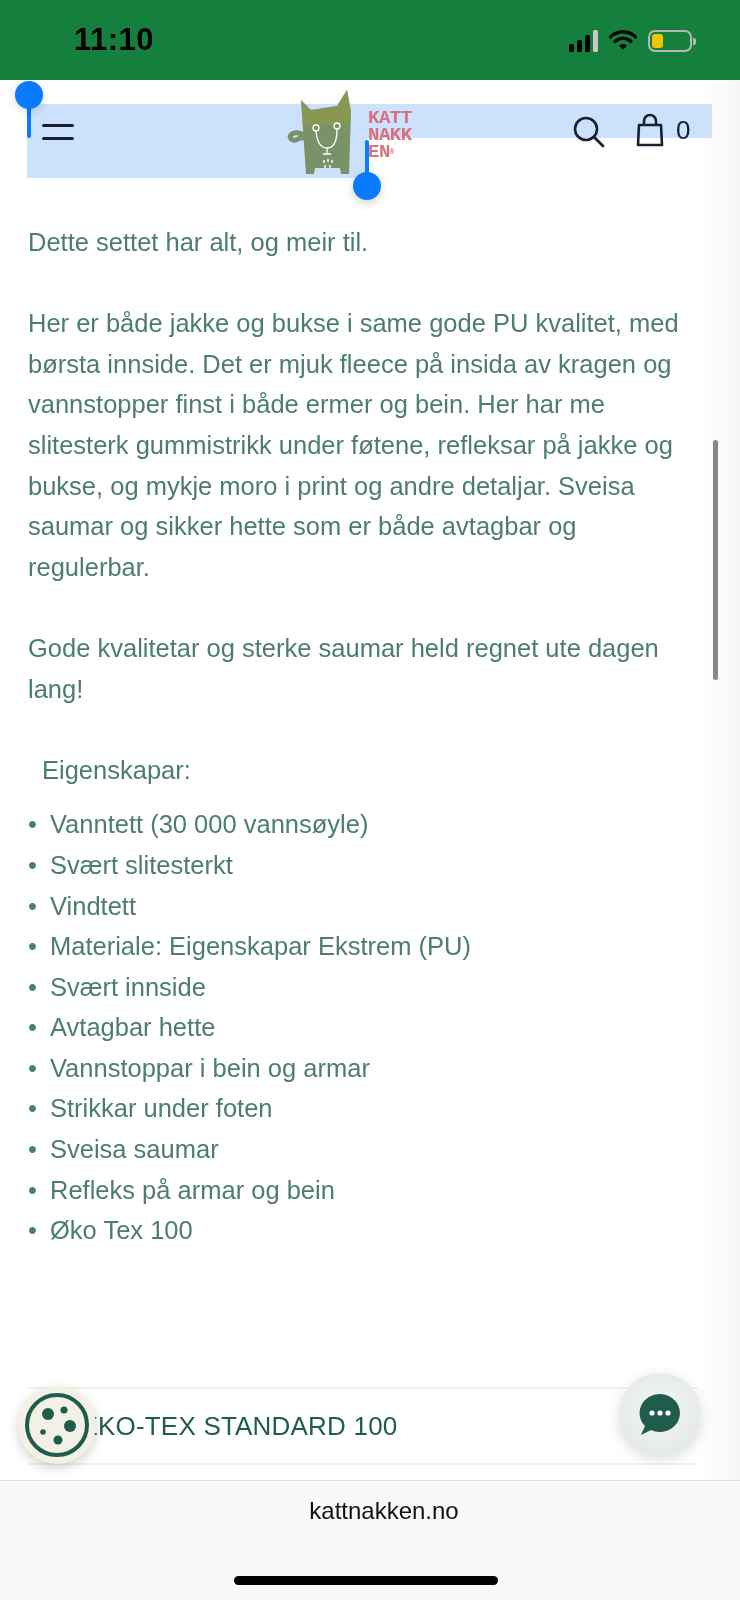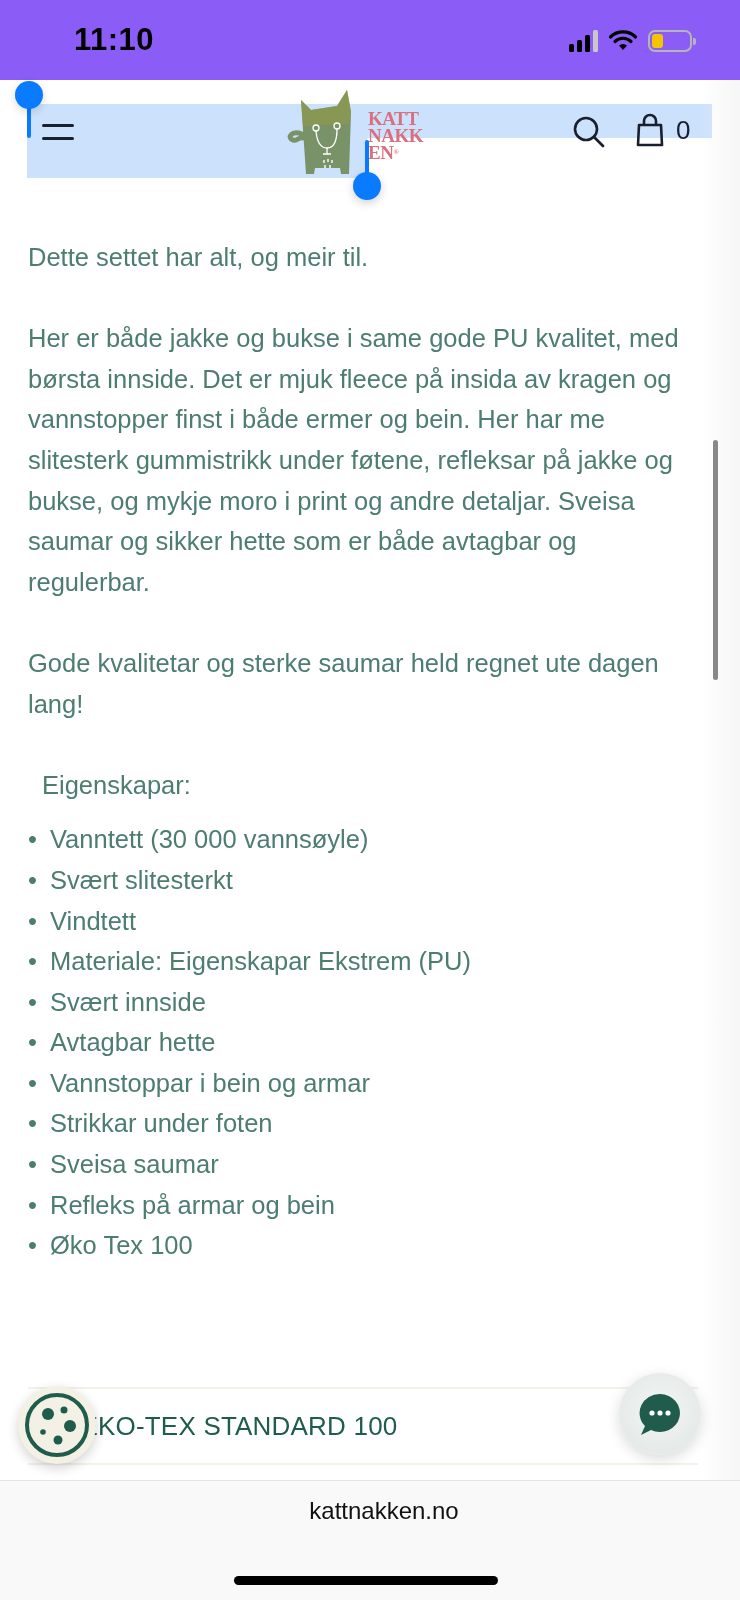--- a/index.html
+++ b/index.html
@@ -1,20 +1,20 @@
 <!DOCTYPE html>
 <html><head>
 <meta charset="utf-8">
 <style>
   * { box-sizing: border-box; margin: 0; padding: 0; }
   html, body { width: 740px; height: 1600px; overflow: hidden; background: #ffffff; }
   body { position: relative; font-family: "Liberation Sans", sans-serif; }
 
   
-  .status-bar { position: absolute; left: 0; top: 0; width: 740px; height: 80px; background: #8b5cf6; }
+  .status-bar { position: absolute; left: 0; top: 0; width: 740px; height: 80px; background: #15803d; }
   .status-time { position: absolute; left: 74px; top: 22px; font-size: 31px; font-weight: 700; color: #000; letter-spacing: 0.5px; font-family: "Liberation Sans", sans-serif; }
   .status-icons { position: absolute; right: 48px; top: 30px; display: flex; align-items: center; gap: 10px; }
   .signal { display: flex; align-items: flex-end; gap: 3px; height: 22px; }
   .signal span { display: block; width: 5px; border-radius: 1.5px; background: #000; }
   .signal span:nth-child(1) { height: 8px; }
   .signal span:nth-child(2) { height: 12px; }
   .signal span:nth-child(3) { height: 17px; }
   .signal span:nth-child(4) { height: 22px; background: #c8c8c8; }
   .battery { position: relative; width: 44px; height: 22px; border: 2px solid #b5b5b5; border-radius: 7px; }
   .battery::after { content: ""; position: absolute; right: -6px; top: 6px; width: 3px; height: 7px; background: #b5b5b5; border-radius: 0 2px 2px 0; }
@@ -23,36 +23,36 @@
   
   .site-header { position: absolute; left: 0; top: 80px; width: 740px; height: 120px; background: #fff; }
   .selection-row1 { position: absolute; left: 27px; top: 104px; width: 685px; height: 34px; background: #cce1fb; }
   .selection-row2 { position: absolute; left: 27px; top: 138px; width: 340px; height: 40px; background: #cce1fb; }
   .menu-btn { position: absolute; left: 42px; top: 118px; width: 34px; height: 28px; }
   .menu-btn span { position: absolute; left: 0; width: 32px; height: 3px; background: #1a1f2e; border-radius: 2px; }
   .menu-btn span:nth-child(1) { top: 6px; }
   .menu-btn span:nth-child(2) { top: 19px; }
 
   .logo { position: absolute; left: 285px; top: 86px; width: 140px; height: 94px; }
-  .logo-text { position: absolute; left: 83px; top: 24px; font-size: 19px; line-height: 17px; font-weight: 700; color: #d9707f; letter-spacing: -0.5px; font-family: Liberation Serif, serif; }
+  .logo-text { position: absolute; left: 83px; top: 24px; font-size: 19px; line-height: 17px; font-weight: 700; color: #d9707f; letter-spacing: -0.5px; font-family: Liberation Mono, monospace; }
   .logo-text sup { font-size: 7px; vertical-align: top; }
 
   .search-btn { position: absolute; left: 572px; top: 115px; width: 34px; height: 34px; }
   .cart-btn { position: absolute; left: 636px; top: 112px; width: 60px; height: 36px; display: flex; align-items: center; }
   .cart-count { font-size: 26px; color: #1a1f2e; margin-left: 12px; font-family: "Liberation Sans", sans-serif; }
 
   
   .handle { position: absolute; background: #0a7bff; }
   .handle-start-stem { left: 27px; top: 96px; width: 4px; height: 42px; border-radius: 2px; }
   .handle-start-knob { left: 15px; top: 81px; width: 28px; height: 28px; border-radius: 50%; box-shadow: 0 3px 10px rgba(0,0,0,0.15); }
   .handle-end-stem { left: 365px; top: 140px; width: 4px; height: 46px; border-radius: 2px; }
   .handle-end-knob { left: 353px; top: 172px; width: 28px; height: 28px; border-radius: 50%; box-shadow: 0 3px 10px rgba(0,0,0,0.18); }
 
   
-  .content { position: absolute; left: 28px; top: 237px; width: 670px; color: #4c7d70; font-family: "Liberation Sans", sans-serif; font-size: 25.5px; line-height: 40.6px; }
+  .content { position: absolute; left: 28px; top: 222px; width: 670px; color: #4c7d70; font-family: "Liberation Sans", sans-serif; font-size: 25.5px; line-height: 40.6px; }
   .para { margin: 0 0 40.6px 0; }
   .features-title { margin: 14px; }
   .feature-list { list-style: none; }
   .feature-item { position: relative; padding-left: 22px; }
   .feature-item::before { content: "•"; position: absolute; left: 0; top: 0; color: #4c7d70; }
 
   
   .divider-top { position: absolute; left: 28px; top: 1387px; width: 670px; height: 2px; background: #f2f1ea; }
   .accordion-title { position: absolute; left: 60px; top: 1411px; font-size: 26px; color: #1f5c4c; font-family: "Liberation Sans", sans-serif; letter-spacing: 0.2px; }
   .divider-bottom { position: absolute; left: 28px; top: 1463px; width: 670px; height: 2px; background: #f2f1ea; }

